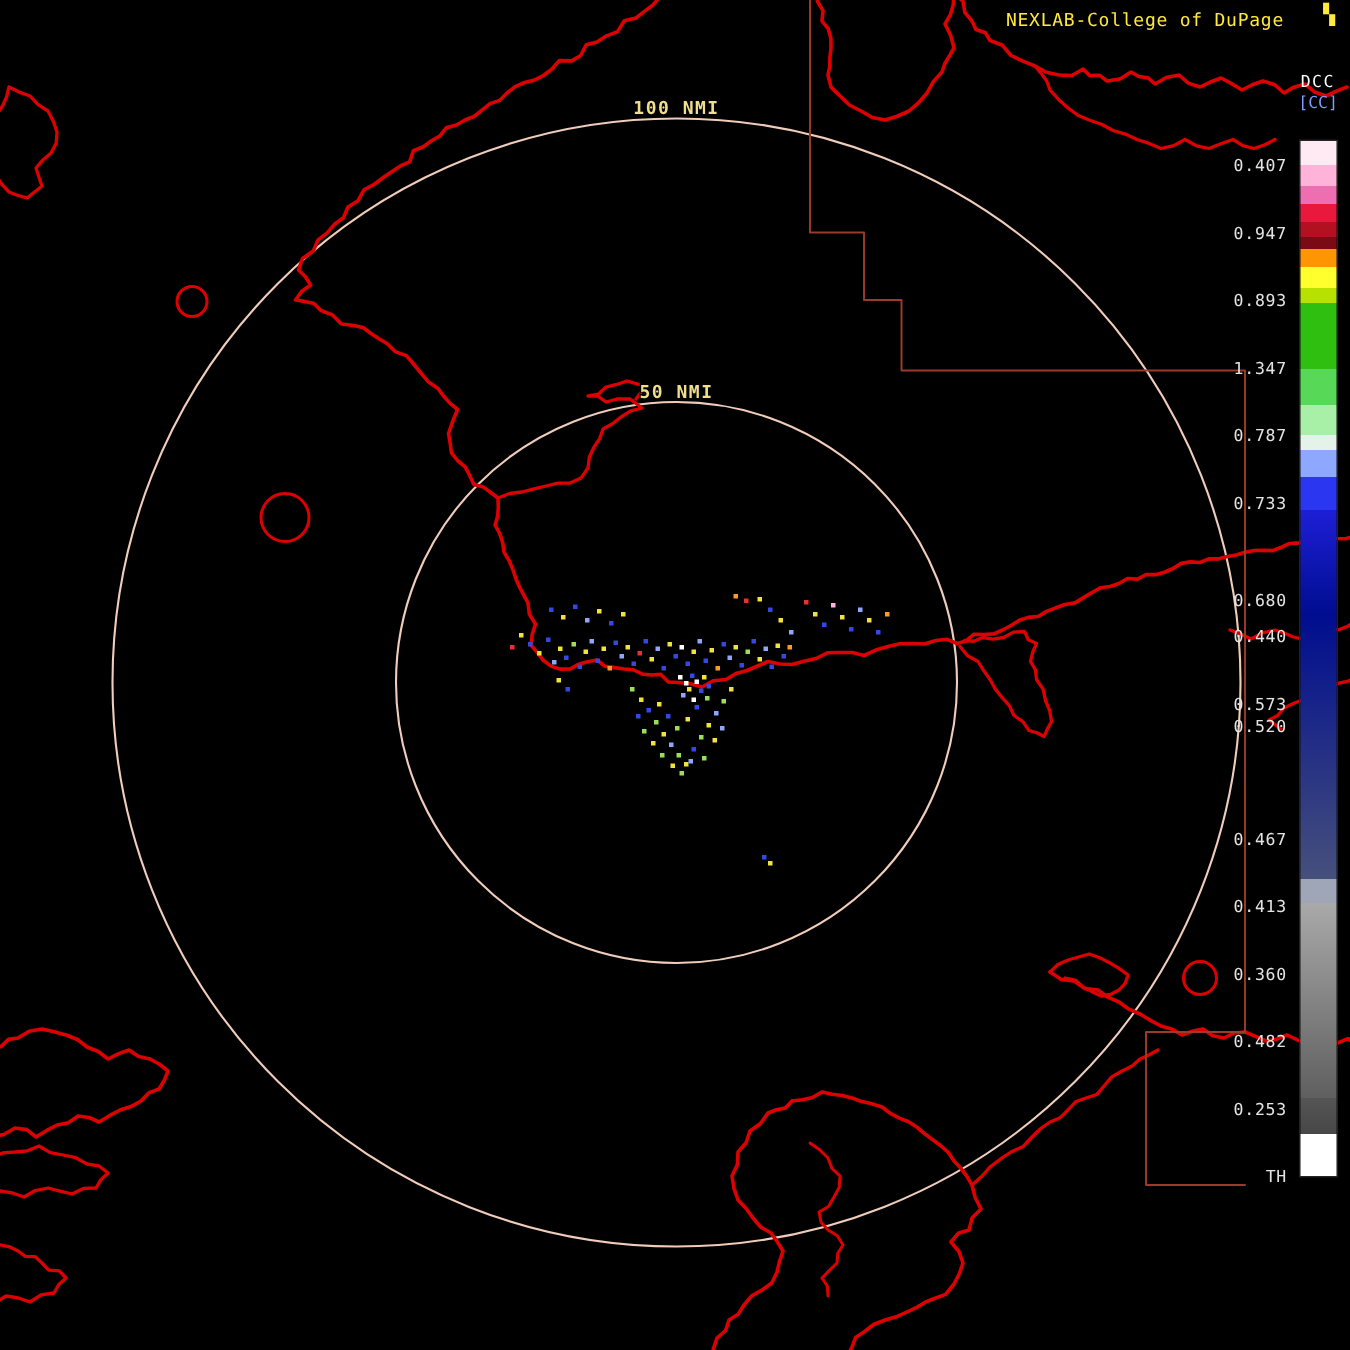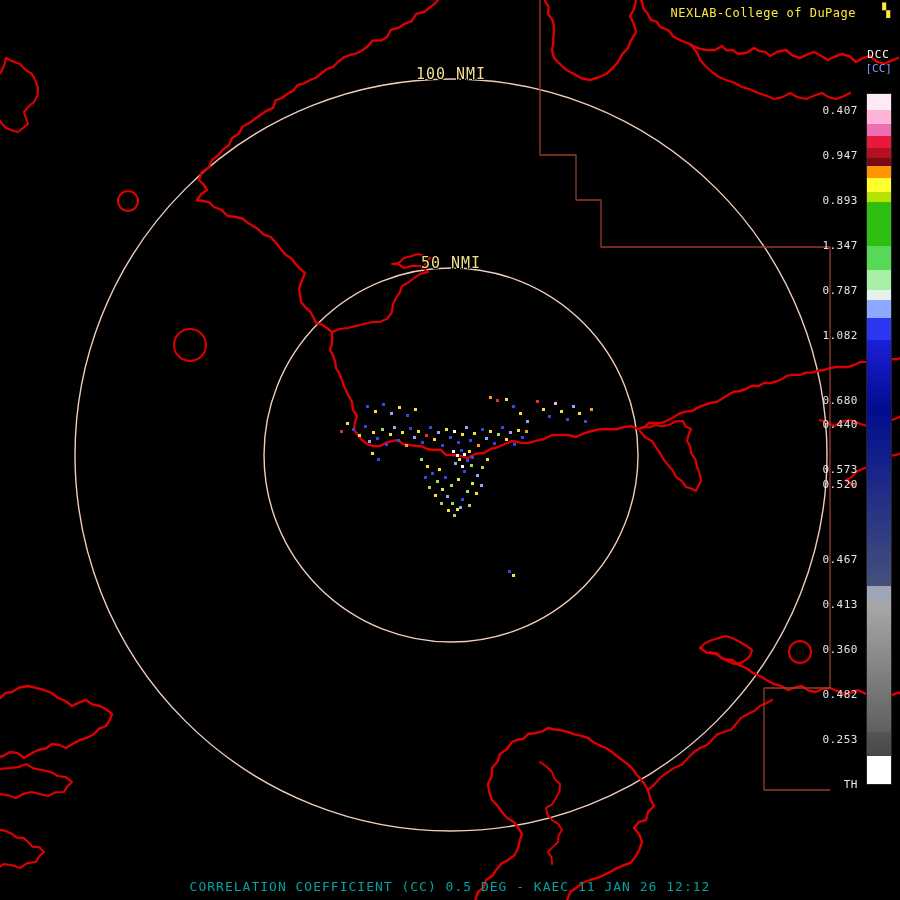--- a/index.html
+++ b/index.html
@@ -10,21 +10,21 @@
   .echo{position:absolute;width:3px;height:3px;}
   .hdr{position:absolute;top:6px;right:44px;color:var(--header-text,#ffe93c);font-size:12px;letter-spacing:0.5px;}
   .logo{position:absolute;top:3px;right:10px;color:var(--header-text,#ffe93c);font-size:13px;}
   .dcc{position:absolute;top:48px;right:10px;color:var(--dcc-label,#ffffff);font-size:11px;letter-spacing:1px;}
   .ccu{position:absolute;top:62px;right:8px;color:var(--cc-unit,#7f9bff);font-size:11px;}
   #colorbar{position:absolute;border:1px solid #222;}
   #scale-labels{position:absolute;left:0;top:0;width:900px;height:900px;pointer-events:none;}
   .slabel{position:absolute;right:42px;width:60px;text-align:right;
           color:var(--scale-label,#e4e4e4);font-size:11px;letter-spacing:0.5px;}
   .ring-label{position:absolute;transform:translateX(-50%);color:var(--ring-label,#f0de8c);
-          font-size:15px;font-weight:normal;letter-spacing:1px;
+          font-size:12px;font-weight:bold;letter-spacing:1px;
           text-shadow:1px 1px 0 #000,-1px -1px 0 #000,1px -1px 0 #000,-1px 1px 0 #000;}
   .caption{position:absolute;top:879px;left:0;width:100%;text-align:center;
           color:var(--caption,#00a2a2);font-size:13px;letter-spacing:1px;}
 </style>
 </head>
 <body>
 
 <div class="stage">
   <svg id="map" viewBox="0 0 900 900">
       <circle cx="451" cy="455" r="376" fill="none" stroke="#f0cdbb" stroke-width="1.4"></circle>
@@ -198,30 +198,29 @@
       <div style="height: 130px; background: linear-gradient(rgb(169, 169, 169), rgb(95, 95, 95));"></div>
       <div style="height: 24px; background: linear-gradient(rgb(85, 85, 85), rgb(71, 71, 71));"></div>
       <div style="height: 28px; background: rgb(255, 255, 255);"></div>
     </div>
   <div id="scale-labels">
       <div class="slabel" style="top: 104px;">0.407</div>
       <div class="slabel" style="top: 148.9px;">0.947</div>
       <div class="slabel" style="top: 193.8px;">0.893</div>
       <div class="slabel" style="top: 238.7px;">1.347</div>
       <div class="slabel" style="top: 283.6px;">0.787</div>
-      <div class="slabel" style="top: 328.5px;">1.082</div>
+      <div class="slabel" style="top: 328.5px;">0.733</div>
       <div class="slabel" style="top: 394px;">0.680</div>
       <div class="slabel" style="top: 418.3px;">0.440</div>
       <div class="slabel" style="top: 463.2px;">0.573</div>
       <div class="slabel" style="top: 478px;">0.520</div>
       <div class="slabel" style="top: 553px;">0.467</div>
       <div class="slabel" style="top: 597.9px;">0.413</div>
       <div class="slabel" style="top: 642.8px;">0.360</div>
       <div class="slabel" style="top: 687.7px;">0.482</div>
       <div class="slabel" style="top: 732.6px;">0.253</div>
       <div class="slabel" style="top: 777.5px;">TH</div>
     </div>
 
   <div class="ring-label" id="rl0" style="left: 451px; top: 65px;">100 NMI</div>
   <div class="ring-label" id="rl1" style="left: 451px; top: 254px;">50 NMI</div>
 
-  <div class="caption">CORRELATION COEFFICIENT (CC) 0.5 DEG - KAEC 11 JAN 26 12:12</div>
 </div>
 
 </body></html>

